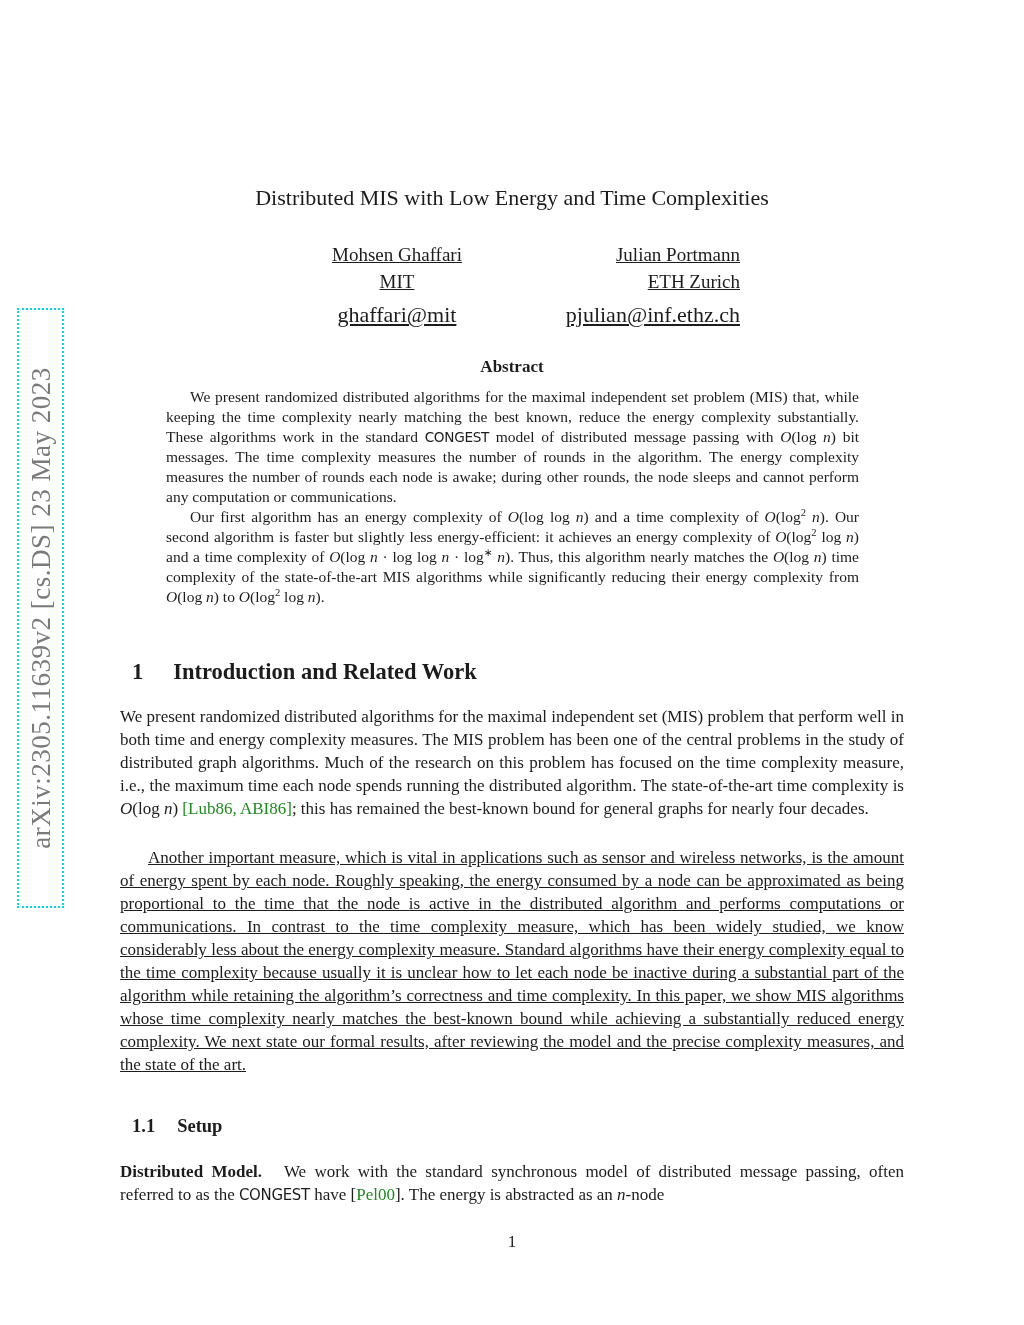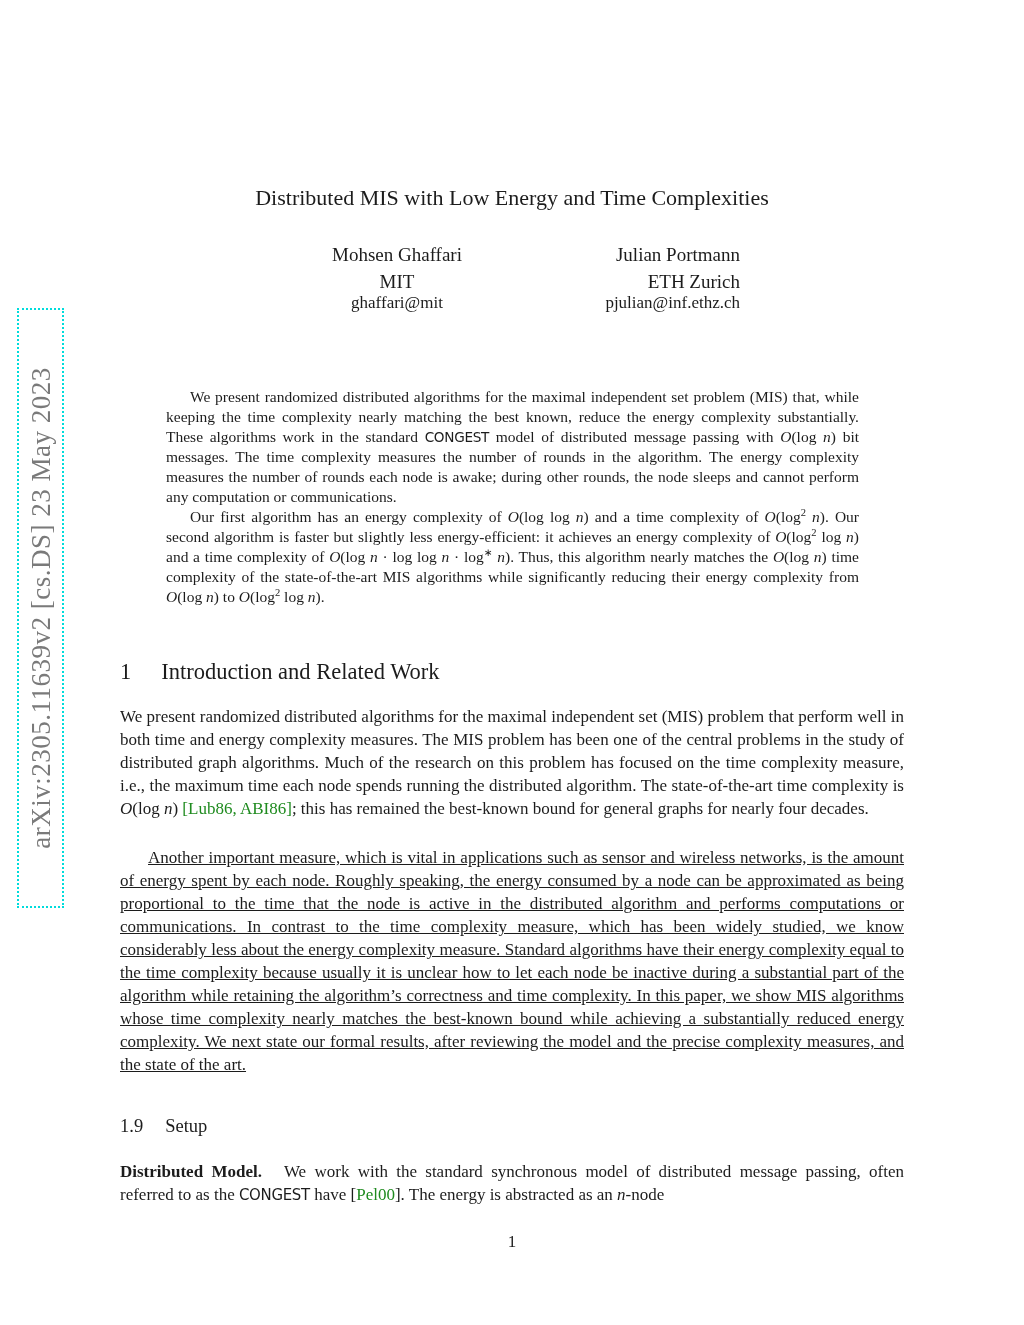--- a/index.html
+++ b/index.html
@@ -39,26 +39,26 @@
   }
 
   .paper-title {
     position: absolute;
     top: 185px; left: 0;
     width: 100%;
     text-align: center;
     font-size: 22px;
   }
 
-  .author-col { position: absolute; top: 243px; text-align: center; }
+  .author-col { position: absolute; top: 243px; text-align: center; text-decoration: underline; }
   .author-col.col-1 { left: 277px; width: 240px; }
   .author-col.col-2 { left: 500px; width: 240px; text-align: right; }
   .author-name  { font-size: 19px; line-height: 24px; }
   .author-affil { font-size: 19px; line-height: 20px; margin-top: 5px; }
-  .author-email { font-size: 17px; line-height: 22px; margin-top: 0; }
+  .author-email { font-size: 22px; line-height: 22px; margin-top: 12px; }
 
   .abstract-heading {
     position: absolute;
     top: 357px; left: 0;
     width: 100%;
     text-align: center;
     font-weight: bold;
     font-size: 17px;
   }
   .abstract-body {
@@ -66,22 +66,22 @@
     top: 387px; left: 166px;
     width: 693px;
     font-size: 15.5px;
     line-height: 20px;
     text-align: justify;
   }
   .abstract-body p { text-indent: 24px; }
 
   .section-heading {
     position: absolute;
-    left: 120px;
-    font-weight: normal;
+    left: 132px;
+    font-weight: bold;
   }
   .section-heading.level-1 { top: 659px; font-size: 22.5px; }
   .section-heading.level-2 { top: 1116px; font-size: 18.5px; }
   .section-heading.level-1 .sec-num { margin-right: 30px; }
   .section-heading.level-2 .sec-num { margin-right: 22px; }
 
   .body-text {
     position: absolute;
     left: 120px;
     width: 784px;
@@ -125,40 +125,41 @@
     <div class="author-affil">MIT</div>
     <div class="author-email">ghaffari@mit</div>
   </div>
 
   <div class="author-col col-2">
     <div class="author-name">Julian Portmann</div>
     <div class="author-affil">ETH Zurich</div>
     <div class="author-email">pjulian@inf.ethz.ch</div>
   </div>
 
+  <div class="abstract-heading">Abstract</div>
 
   <div class="abstract-body">
     <p><span>We present randomized distributed algorithms for the maximal independent set problem (MIS) that, while keeping the time complexity nearly matching the best known, reduce the energy complexity substantially. These algorithms work in the standard </span><span class="seg-sf">CONGEST</span><span> model of distributed message passing with </span><span class="seg-i">O</span><span>(log </span><span class="seg-i">n</span><span>) bit messages. The time complexity measures the number of rounds in the algorithm. The energy complexity measures the number of rounds each node is awake; during other rounds, the node sleeps and cannot perform any computation or communications.</span></p>
     <p><span>Our first algorithm has an energy complexity of </span><span class="seg-i">O</span><span>(log log </span><span class="seg-i">n</span><span>) and a time complexity of </span><span class="seg-i">O</span><span>(log</span><sup class="seg-sup">2</sup><span> </span><span class="seg-i">n</span><span>). Our second algorithm is faster but slightly less energy-efficient: it achieves an energy complexity of </span><span class="seg-i">O</span><span>(log</span><sup class="seg-sup">2</sup><span> log </span><span class="seg-i">n</span><span>) and a time complexity of </span><span class="seg-i">O</span><span>(log </span><span class="seg-i">n</span><span> · log log </span><span class="seg-i">n</span><span> · log</span><sup class="seg-sup">∗</sup><span> </span><span class="seg-i">n</span><span>). Thus, this algorithm nearly matches the </span><span class="seg-i">O</span><span>(log </span><span class="seg-i">n</span><span>) time complexity of the state-of-the-art MIS algorithms while significantly reducing their energy complexity from </span><span class="seg-i">O</span><span>(log </span><span class="seg-i">n</span><span>) to </span><span class="seg-i">O</span><span>(log</span><sup class="seg-sup">2</sup><span> log </span><span class="seg-i">n</span><span>).</span></p>
   </div>
 
   <div class="section-heading level-1">
     <span class="sec-num">1</span><span>Introduction and Related Work</span>
   </div>
 
   <div class="body-text para-intro-1">
     <p><span>We present randomized distributed algorithms for the maximal independent set (MIS) problem that perform well in both time and energy complexity measures. The MIS problem has been one of the central problems in the study of distributed graph algorithms. Much of the research on this problem has focused on the time complexity measure, i.e., the maximum time each node spends running the distributed algorithm. The state-of-the-art time complexity is </span><span class="seg-i">O</span><span>(log </span><span class="seg-i">n</span><span>) </span><span class="seg-cite">[Lub86, ABI86]</span><span>; this has remained the best-known bound for general graphs for nearly four decades.</span></p>
   </div>
 
   <div class="body-text para-intro-2">
     <p><span>Another important measure, which is vital in applications such as sensor and wireless networks, is the amount of energy spent by each node. Roughly speaking, the energy consumed by a node can be approximated as being proportional to the time that the node is active in the distributed algorithm and performs computations or communications. In contrast to the time complexity measure, which has been widely studied, we know considerably less about the energy complexity measure. Standard algorithms have their energy complexity equal to the time complexity because usually it is unclear how to let each node be inactive during a substantial part of the algorithm while retaining the algorithm’s correctness and time complexity. In this paper, we show MIS algorithms whose time complexity nearly matches the best-known bound while achieving a substantially reduced energy complexity. We next state our formal results, after reviewing the model and the precise complexity measures, and the state of the art.</span></p>
   </div>
 
   <div class="section-heading level-2">
-    <span class="sec-num">1.9</span><span>Setup</span>
+    <span class="sec-num">1.1</span><span>Setup</span>
   </div>
 
   <div class="body-text para-setup">
     <p><span class="seg-b">Distributed Model.</span><span> We work with the standard synchronous model of distributed message passing, often referred to as the </span><span class="seg-sf">CONGEST</span><span> have [</span><span class="seg-cite">Pel00</span><span>]. The energy is abstracted as an </span><span class="seg-i">n</span><span>-node</span></p>
   </div>
 
   <div class="page-number">1</div>
 
 </div>
 

